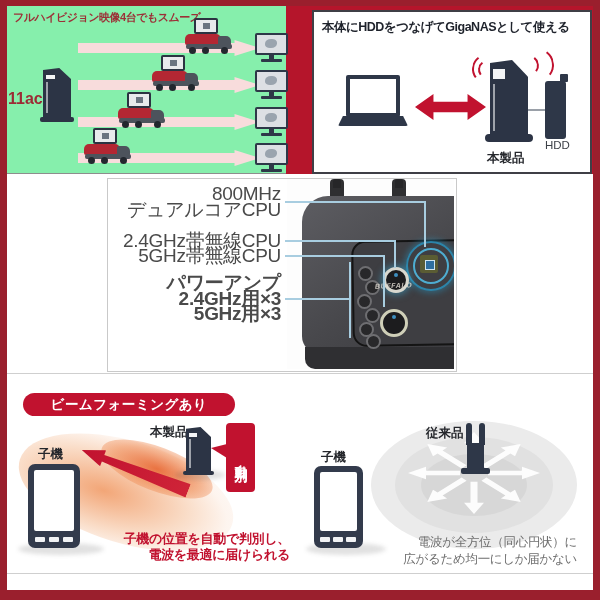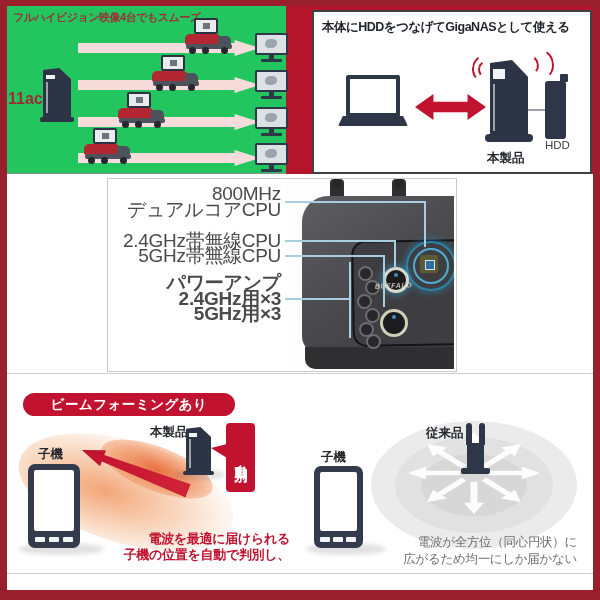--- a/index.html
+++ b/index.html
@@ -3,21 +3,21 @@
 <meta charset="utf-8">
 <style>
   html,body{margin:0;padding:0;background:#fff;}
   .stage{position:relative;width:600px;height:600px;overflow:hidden;background:#fff;
          font-family:"Liberation Sans","DejaVu Sans",sans-serif;}
   .abs{position:absolute;}
   
   .frame{position:absolute;background:#9a1f2d;z-index:40;}
   .topband{position:absolute;left:0;top:0;width:600px;height:174px;background:#b5152b;}
   
-  .panelL{position:absolute;left:7px;top:6px;width:279px;height:167px;background:#22c55e;border-bottom:1px solid #8d8d8d;}
+  .panelL{position:absolute;left:7px;top:6px;width:279px;height:167px;background:#86efac;border-bottom:1px solid #8d8d8d;}
   .panelR{position:absolute;left:312px;top:10px;width:276px;height:160px;background:#fff;border:2px solid #3f3f46;}
   .titleL{position:absolute;left:6px;top:4px;font-size:11px;font-weight:bold;color:#9c3037;letter-spacing:-0.5px;white-space:nowrap;}
   .titleR{position:absolute;left:8px;top:7px;font-size:12.5px;font-weight:bold;color:#1e222b;letter-spacing:-0.5px;white-space:nowrap;}
   
   .tower{position:absolute;background:#2c3445;-webkit-clip-path:polygon(0 4%,58% 0,100% 22%,100% 100%,0 100%);clip-path:polygon(0 4%,58% 0,100% 22%,100% 100%,0 100%);}
   .tower .slit{position:absolute;left:3px;top:7px;width:9px;height:4px;background:#f3f4f6;}
   .tower .edge{position:absolute;left:3px;top:14px;bottom:5px;width:2px;background:rgba(255,255,255,.55);}
   .towerbase{position:absolute;background:#2c3445;border-radius:2px;}
   
   .parrow{position:absolute;height:16px;background:#f8dcdc;-webkit-clip-path:polygon(0 18%,86% 18%,86% 0,100% 50%,86% 100%,86% 82%,0 82%);clip-path:polygon(0 18%,86% 18%,86% 0,100% 50%,86% 100%,86% 82%,0 82%);}
@@ -268,22 +268,22 @@
   <div class="jlabel" style="left:38px;top:446px;">子機</div>
   <div class="shadow" style="left:18px;top:543px;width:86px;height:12px;"></div>
   <div class="phone" style="left:28px;top:464px;width:52px;height:84px;z-index:4;">
     <div class="scr"></div>
     <div class="b" style="left:7px;"></div>
       <div class="b" style="left:21px;"></div>
       <div class="b" style="left:35px;"></div>
   </div>
 
   <div class="capL">
+    <div>子機の位置を自動で判別し、</div>
     <div>電波を最適に届けられる</div>
-    <div>子機の位置を自動で判別し、</div>
   </div>
 
 
   <svg class="abs" style="left:368px;top:418px;" width="212" height="134" viewBox="0 0 212 134">
     <ellipse cx="106" cy="67" rx="103" ry="64" fill="#ebebeb"></ellipse>
     <ellipse cx="106" cy="67" rx="79" ry="48" fill="#e1e1e1"></ellipse>
     <ellipse cx="106" cy="67" rx="53" ry="31" fill="#d7d7d7"></ellipse>
     <g fill="#ffffff" opacity="0.95">
       <path transform="translate(106,55) scale(1,0.62) rotate(0)" d="M-3.5,-14 L-3.5,-48 L-10,-48 L0,-66 L10,-48 L3.5,-48 L3.5,-14 Z"></path>
       <path transform="translate(106,55) scale(1,0.62) rotate(45)" d="M-3.5,-14 L-3.5,-48 L-10,-48 L0,-66 L10,-48 L3.5,-48 L3.5,-14 Z"></path>

